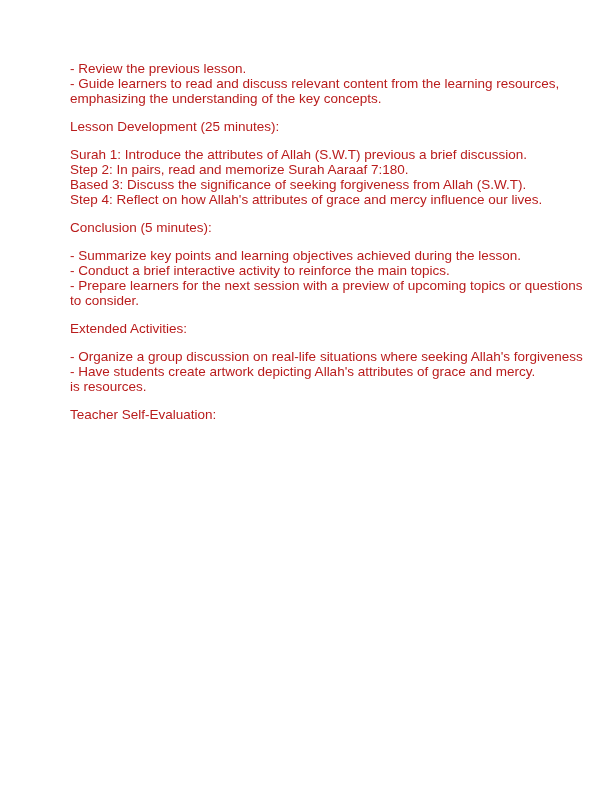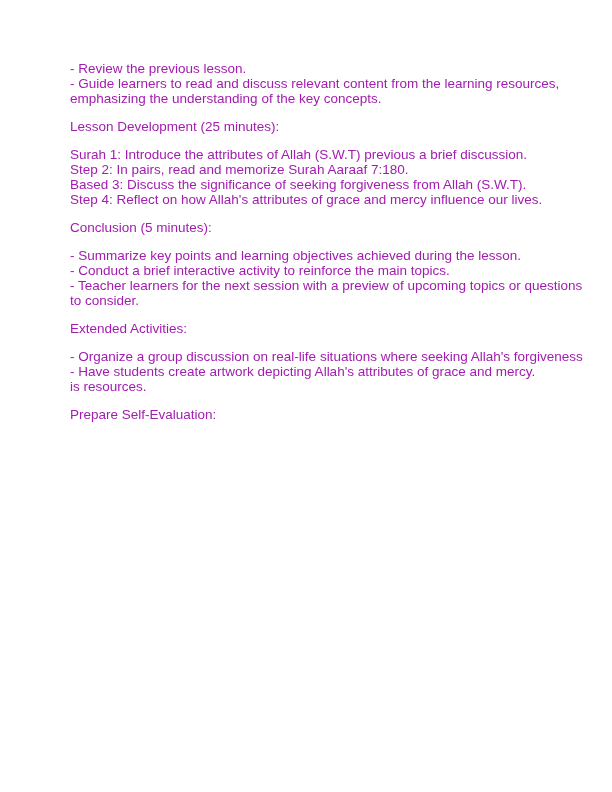--- a/index.html
+++ b/index.html
@@ -8,21 +8,21 @@
     background: #ffffff;
   }
   .page {
     position: relative;
     width: 612px;
     height: 792px;
     background: #ffffff;
     overflow: hidden;
     font-family: "Liberation Sans", "DejaVu Sans", sans-serif;
     font-size: 13.5px;
-    color: #a21caf;
+    color: #b91c1c;
     -webkit-font-smoothing: antialiased;
   }
   .doc {
     position: absolute;
     left: 70px;
     top: 61px;
     width: 500px;
   }
   .para {
     margin: 0 0 13px 0;
@@ -55,28 +55,28 @@
         <div class="line"><span class="b">Step 2:</span><span> In pairs, read and memorize Surah Aaraaf 7:180.</span></div>
         <div class="line"><span class="b">Based 3:</span><span> Discuss the significance of seeking forgiveness from Allah (S.W.T).</span></div>
         <div class="line"><span class="b">Step 4:</span><span> Reflect on how Allah's attributes of grace and mercy influence our lives.</span></div>
       </div>
       <div class="para">
         <div class="line"><span class="b">Conclusion (5 minutes):</span></div>
       </div>
       <div class="para">
         <div class="line"><span>- Summarize key points and learning objectives achieved during the lesson.</span></div>
         <div class="line"><span>- Conduct a brief interactive activity to reinforce the main topics.</span></div>
-        <div class="line"><span>- Teacher learners for the next session with a preview of upcoming topics or questions</span></div>
+        <div class="line"><span>- Prepare learners for the next session with a preview of upcoming topics or questions</span></div>
         <div class="line"><span>to consider.</span></div>
       </div>
       <div class="para">
         <div class="line"><span class="b">Extended Activities:</span></div>
       </div>
       <div class="para">
         <div class="line"><span>- Organize a group discussion on real-life situations where seeking Allah's forgiveness</span></div>
         <div class="line"><span>- Have students create artwork depicting Allah's attributes of grace and mercy.</span></div>
         <div class="line"><span>is resources.</span></div>
       </div>
       <div class="para">
-        <div class="line"><span class="b">Prepare Self-Evaluation:</span></div>
+        <div class="line"><span class="b">Teacher Self-Evaluation:</span></div>
       </div>
     </div>
 </div>
 
 </body></html>

